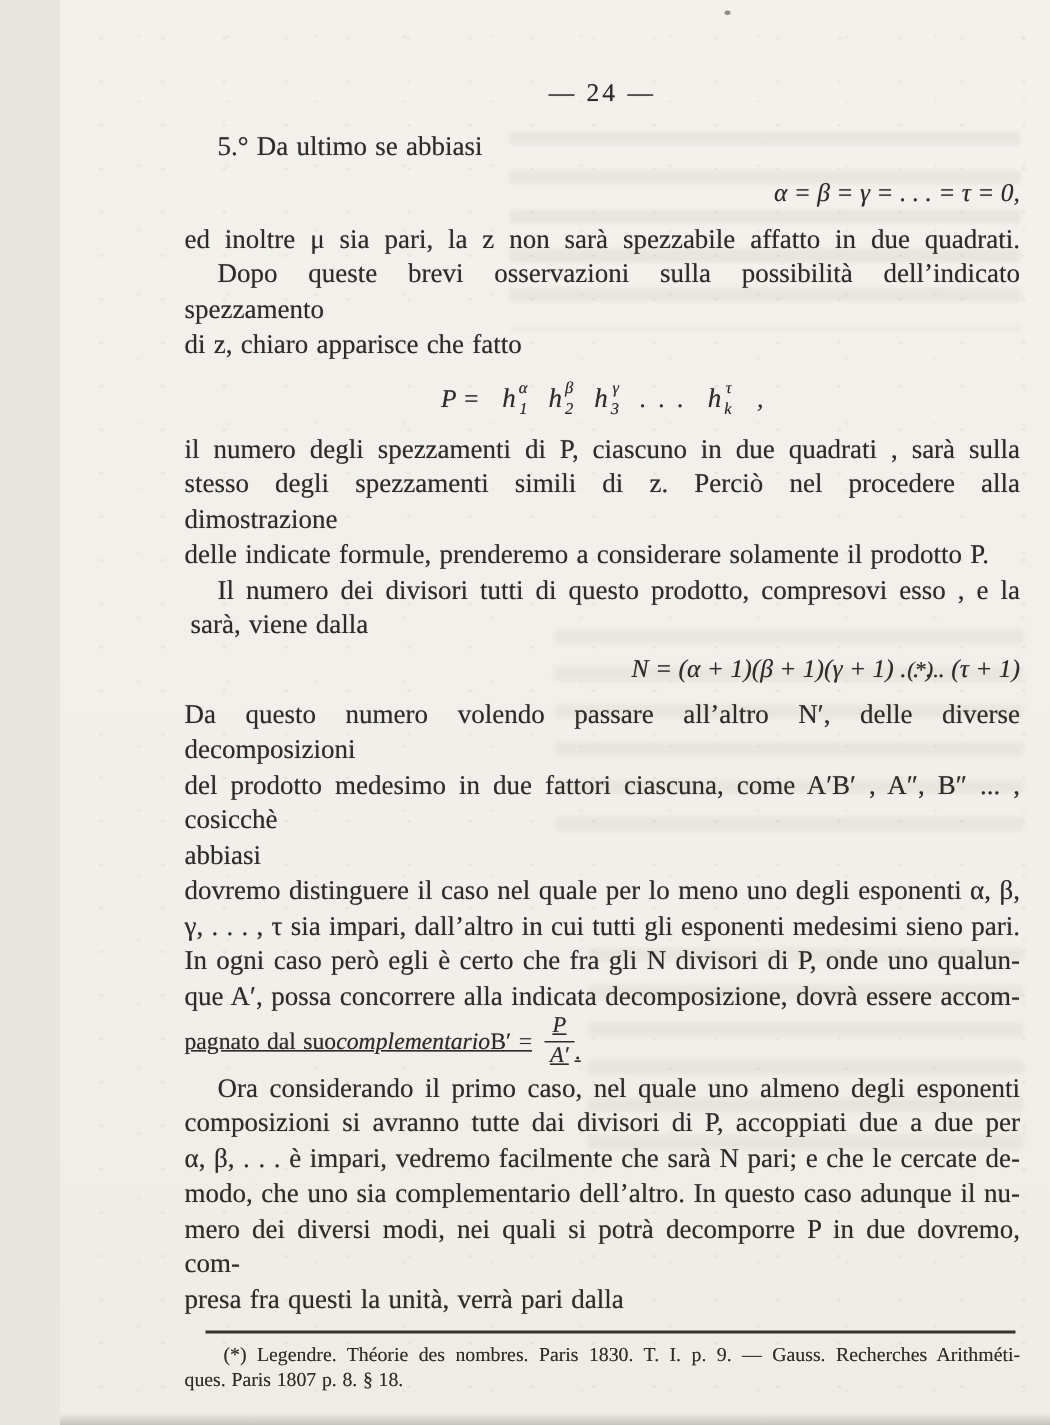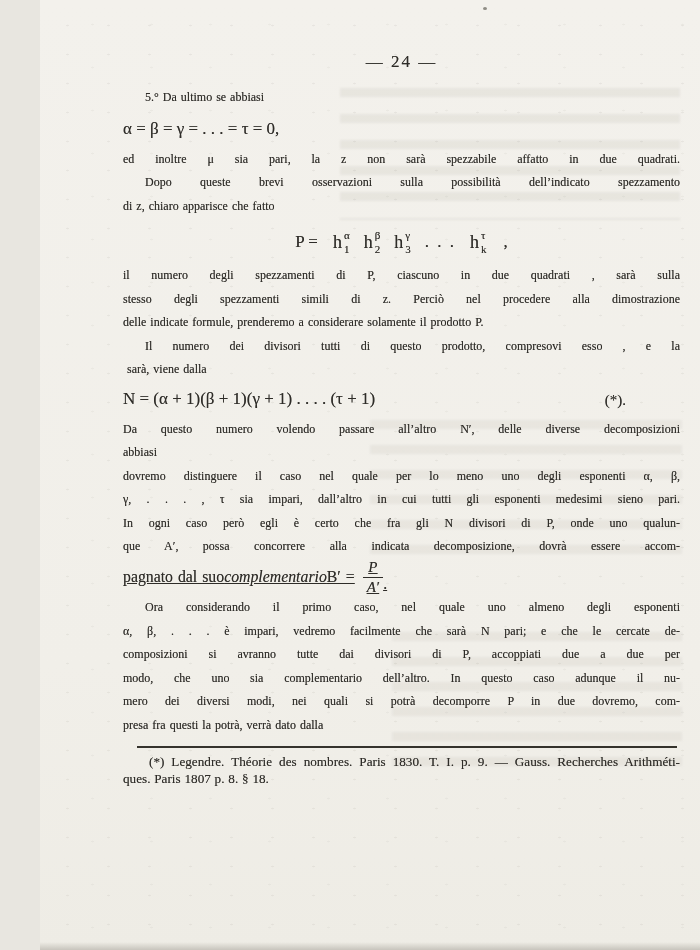--- a/index.html
+++ b/index.html
@@ -26,30 +26,30 @@
       background:repeating-linear-gradient(180deg, rgba(125,120,108,0.08) 0 9px, transparent 9px 25px);}
   .g3{left:352px;top:632px;width:290px;height:150px;
       background:repeating-linear-gradient(180deg, rgba(125,120,108,0.08) 0 9px, transparent 9px 25px);}
   .speck{position:absolute;left:443px;top:7px;width:4px;height:3px;
          background:rgba(60,58,50,0.55);border-radius:50%;}
 
   .text-block{position:absolute;left:83px;top:52px;width:557px;}
   .pagenum{text-align:center;font-size:17px;letter-spacing:2px;height:22px;
            text-shadow:0 0 0.5px rgba(46,44,40,0.6);}
 
-  .para{font-size:12px;line-height:23.5px;word-spacing:1px;
+  .para{font-size:18px;line-height:23.5px;word-spacing:1px;
         text-shadow:0 0 0.5px rgba(46,44,40,0.55);}
   .para .line{text-align:justify;text-align-last:justify;}
   .para .line:last-child{text-align-last:left;}
   .para.full .line:last-child{text-align-last:justify;}
   .para.indent .line:first-child{text-indent:22px;}
   .para.p5 .line:last-child{padding-left:4px;}
   .para.mt{margin-top:12px;}
 
-  .formula{text-align:left;font-size:17px;
+  .formula{text-align:right;font-style:italic;font-size:17px;
            text-shadow:0 0 0.5px rgba(46,44,40,0.55);}
   .f1{margin:8px 0 8px;height:22px;line-height:22px;}
   .f2{margin:8px 0 6px;height:32px;display:flex;justify-content:center;align-items:center;}
   .f2 .lhs{margin-right:8px;}
   .hterm{display:inline-flex;align-items:center;margin:0 7px;}
   .hterm .b{font-size:18px;}
   .stack{display:inline-flex;flex-direction:column;font-size:11px;line-height:10px;margin-left:2px;}
   .stack .sup{transform:translateY(-2px);}
   .stack .sub{transform:translateY(2px);}
   .f2 .dots{margin:0 7px;letter-spacing:2px;}
@@ -147,20 +147,21 @@
         <div class="line">sarà, viene dalla</div>
       </div>
 
     <div class="formula f3">
       <span>N = (α + 1)(β + 1)(γ + 1) . . . . (τ + 1)</span>
       <span class="note">(*).</span>
     </div>
 
     <div class="para">
         <div class="line">Da questo numero volendo passare all’altro N′, delle diverse decomposizioni</div>
+        <div class="line">del prodotto medesimo in due fattori ciascuna, come A′B′ , A″, B″ ... , cosicchè</div>
         <div class="line">abbiasi</div>
       </div>
 
 
     <div class="para full">
         <div class="line">dovremo distinguere il caso nel quale per lo meno uno degli esponenti α, β,</div>
         <div class="line">γ, . . . , τ sia impari, dall’altro in cui tutti gli esponenti medesimi sieno pari.</div>
         <div class="line">In ogni caso però egli è certo che fra gli N divisori di P, onde uno qualun-</div>
         <div class="line">que A′, possa concorrere alla indicata decomposizione, dovrà essere accom-</div>
       </div>
@@ -172,25 +173,25 @@
       <span class="frac">
         <span class="num">P</span>
         <span class="bar"></span>
         <span class="den">A′</span>
       </span>
       <span class="frac-tail">.</span>
     </div>
 
     <div class="para indent">
         <div class="line">Ora considerando il primo caso, nel quale uno almeno degli esponenti</div>
+        <div class="line">composizioni si avranno tutte dai divisori di P, accoppiati due a due per</div>
         <div class="line">α, β, . . . è impari, vedremo facilmente che sarà N pari; e che le cercate de-</div>
-        <div class="line">composizioni si avranno tutte dai divisori di P, accoppiati due a due per</div>
         <div class="line">modo, che uno sia complementario dell’altro. In questo caso adunque il nu-</div>
         <div class="line">mero dei diversi modi, nei quali si potrà decomporre P in due dovremo, com-</div>
-        <div class="line">presa fra questi la potrà, verrà dato dalla</div>
+        <div class="line">presa fra questi la unità, verrà pari dalla</div>
       </div>
 
     <div class="rule"></div>
 
     <div class="footnote">
         <div class="line">(*) Legendre. Théorie des nombres. Paris 1830. T. I. p. 9. — Gauss. Recherches Arithméti-</div>
         <div class="line">ques. Paris 1807 p. 8. § 18.</div>
       </div>
 
   </div>

